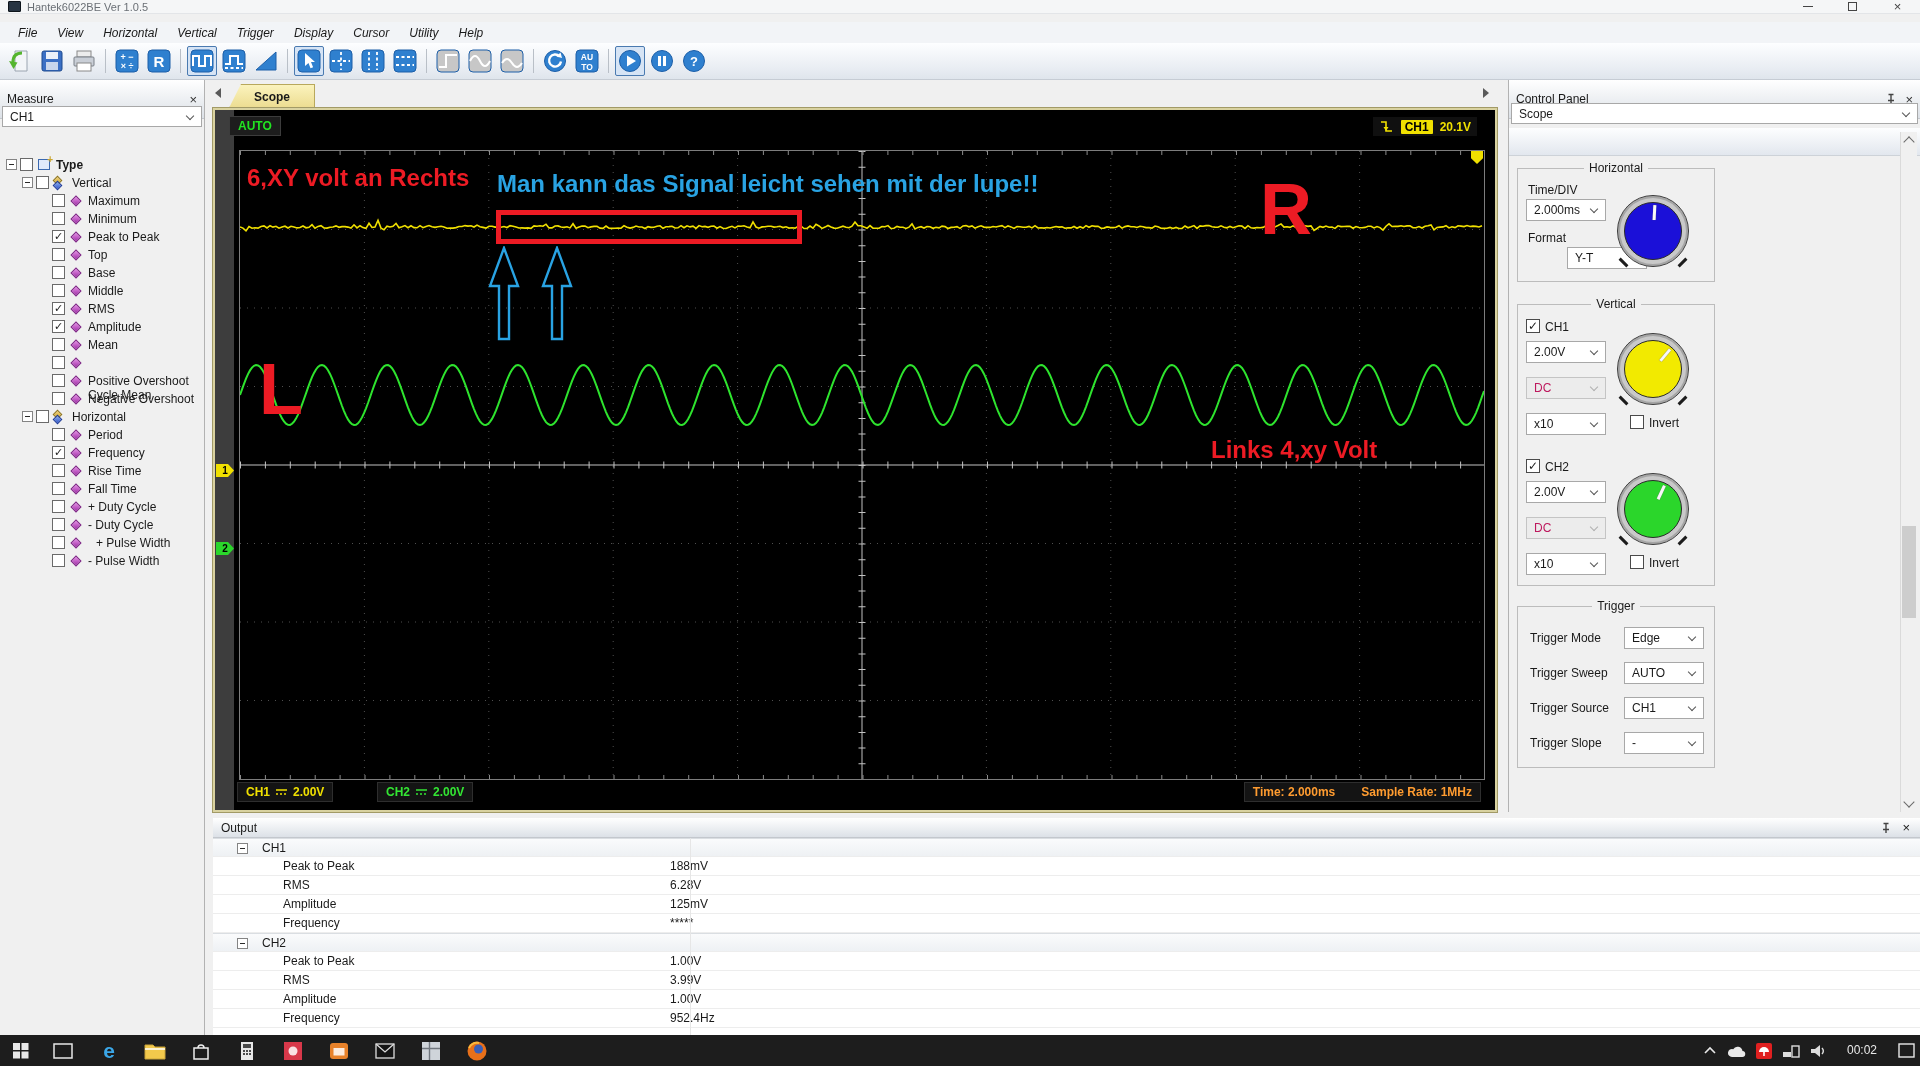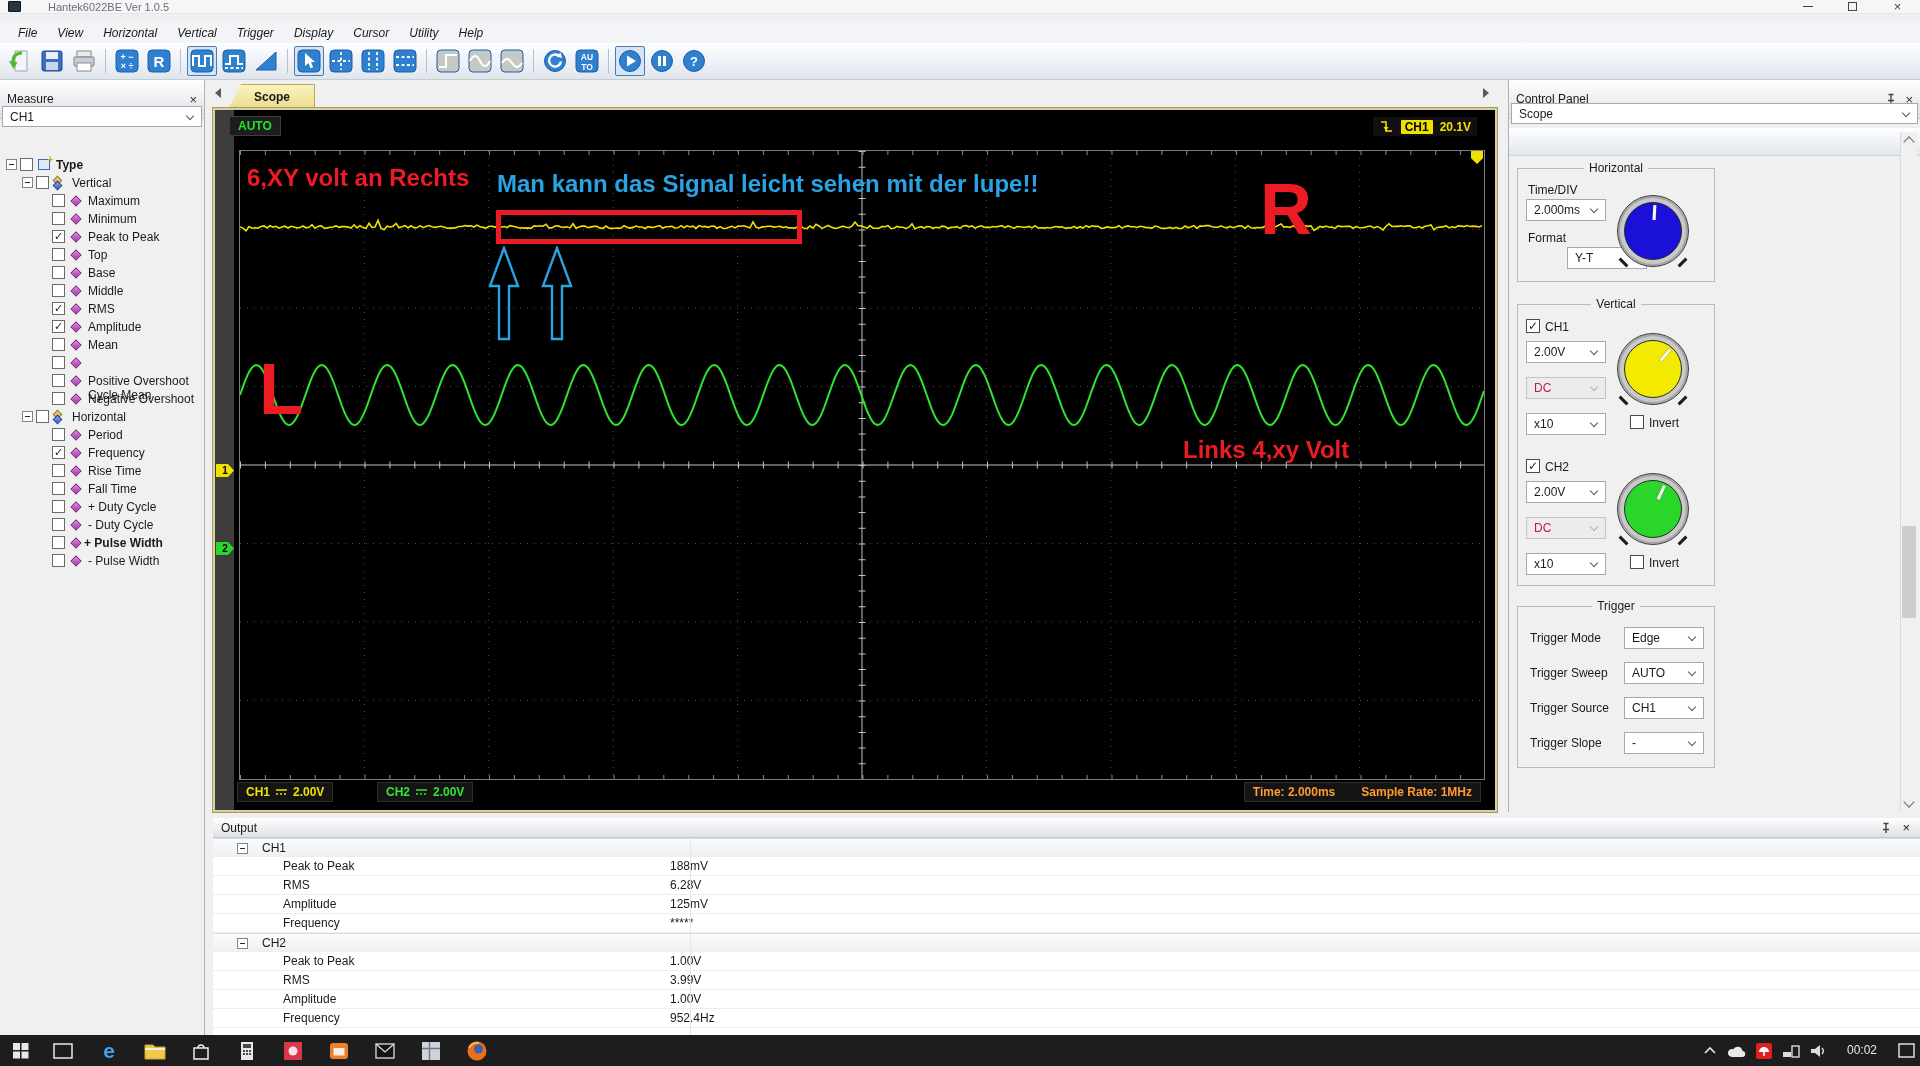--- a/index.html
+++ b/index.html
@@ -1,21 +1,21 @@
 <!DOCTYPE html>
 <html><head>
 <meta charset="utf-8">
 <style>
   html,body{margin:0;padding:0;width:1920px;height:1066px;overflow:hidden;
     font-family:"Liberation Sans","DejaVu Sans",sans-serif;font-size:12px;background:#f0f0f0;color:#1a1a1a;}
   *{box-sizing:border-box;}
   #app{position:absolute;inset:0;}
 
   
-  .titlebar{position:absolute;left:0;top:0;right:0;height:14px;background:#f5f6f7;border-bottom:1px solid #e3e5e8;display:flex;align-items:center;gap:21px;}
+  .titlebar{position:absolute;left:0;top:0;right:0;height:14px;background:#f5f6f7;border-bottom:1px solid #e3e5e8;display:flex;align-items:center;}
   .app-ico{width:13px;height:11px;margin:0 6px 0 8px;background:#273442;border:1px solid #0d141b;border-radius:1px;}
   .title-text{color:#6a6f75;font-size:11px;}
   .win-btns{margin-left:auto;display:flex;height:100%;}
   .win-btn{width:45px;height:100%;display:flex;align-items:center;justify-content:center;color:#444;}
   .glyph-min{width:10px;height:1px;background:#444;}
   .glyph-max{width:9px;height:9px;border:1px solid #444;}
   .glyph-close{font-size:13px;line-height:1;}
   .menubar{position:absolute;top:22px;left:0;right:0;height:21px;background:#f2f4f7;display:flex;align-items:center;padding-left:8px;}
   .menu-item{padding:2px 10px;font-style:italic;}
   .toolbar{position:absolute;top:43px;left:0;right:0;height:37px;background:linear-gradient(#fdfeff,#e9edf3 70%,#dfe5ec);border-bottom:1px solid #c6ccd4;display:flex;align-items:center;padding-left:4px;}
@@ -405,21 +405,21 @@
           <span class="tlabel" style="left: 88px;">+ Duty Cycle</span>
         </div>
         <div class="trow">
           <div class="cb" style="left: 52px;"></div>
           <div class="dm" style="left: 72px;"></div>
           <span class="tlabel" style="left: 88px;">- Duty Cycle</span>
         </div>
         <div class="trow">
           <div class="cb" style="left: 52px;"></div>
           <div class="dm" style="left: 72px;"></div>
-          <span class="tlabel" style="left: 84px; font-weight: bold;">+ Pulse Width</span>
+          <span class="tlabel" style="left: 96px;">+ Pulse Width</span>
         </div>
         <div class="trow">
           <div class="cb" style="left: 52px;"></div>
           <div class="dm" style="left: 72px;"></div>
           <span class="tlabel" style="left: 88px;">- Pulse Width</span>
         </div>
       </div>
   </div>
 
   <div class="tabbar">
@@ -493,21 +493,21 @@
     <div class="ann">
       <div class="ann-text" style="left:32px;top:54px;font-size:24px;color:#ed1b24;">6,XY volt an Rechts</div>
       <div class="ann-text" style="left:282px;top:60px;font-size:24px;color:#29a3e3;">Man kann das Signal leicht sehen mit der lupe!!</div>
       <div class="red-rect"></div>
       <svg style="position:absolute;left:265px;top:136px;" width="130" height="96">
         <polygon points="24,2 10,40 19,40 19,93 29,93 29,40 38,40" fill="none" stroke="#29a3e3" stroke-width="2.4"></polygon>
         <polygon points="77,2 63,40 72,40 72,93 82,93 82,40 91,40" fill="none" stroke="#29a3e3" stroke-width="2.4"></polygon>
       </svg>
       <div class="ann-text" style="left:1045px;top:58px;font-size:72px;color:#ed1b24;">R</div>
       <div class="ann-text" style="left:44px;top:238px;font-size:72px;color:#ed1b24;">L</div>
-      <div class="ann-text" style="left:968px;top:326px;font-size:24px;color:#ed1b24;">Links 4,xy Volt</div>
+      <div class="ann-text" style="left:996px;top:326px;font-size:24px;color:#ed1b24;">Links 4,xy Volt</div>
     </div>
   </div>
 
   <div class="cpanel">
     <div class="panel-header">
       <span>Control Panel</span>
       <span class="ph-tools">
         <svg width="12" height="12">
             <path d="M3.5 1.5h5M6 1.5v6M3 7.5h6M6 7.5v3.5" stroke="#444" stroke-width="1.4" fill="none"></path>
           </svg>

